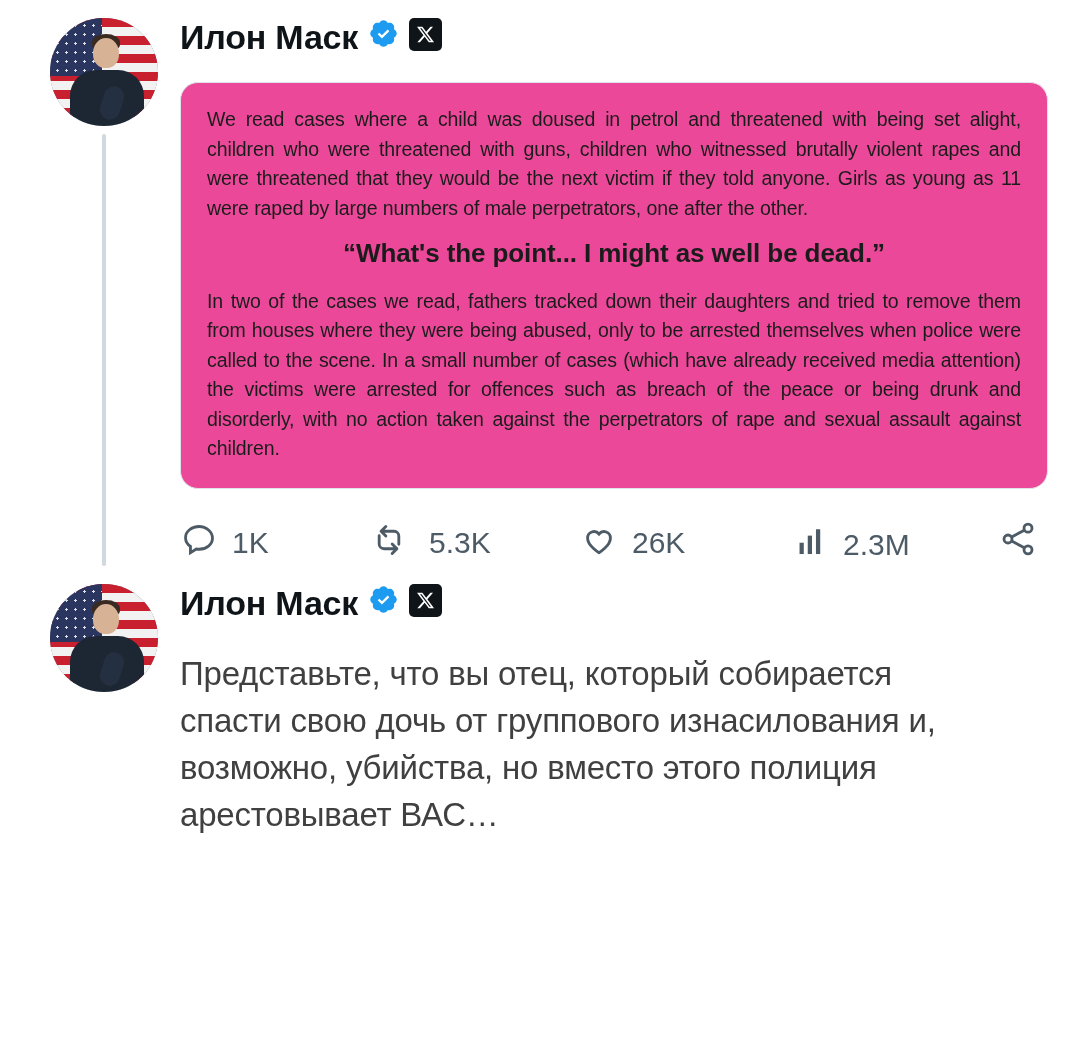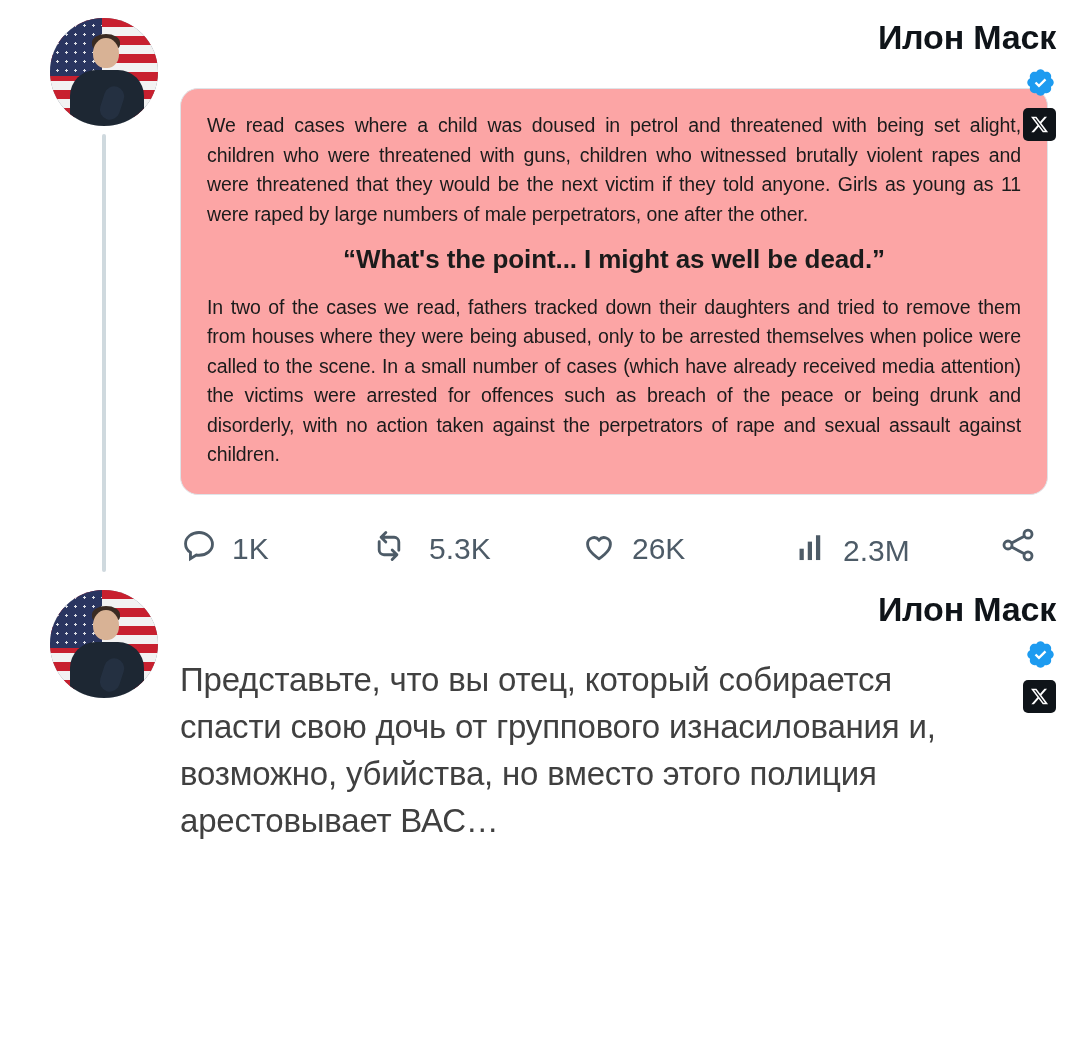--- a/index.html
+++ b/index.html
@@ -123,24 +123,23 @@
   }
 
   .content-col {
     flex: 1 1 auto;
     padding-left: 16px;
     min-width: 0;
   }
 
   .name-row {
     display: flex;
-    align-items: flex-end;
+    align-items: flex-start;
     gap: 10px;
     height: 56px;
-    flex-direction: column;
   }
   .display-name {
     font-size: 34px;
     font-weight: 700;
     letter-spacing: -0.2px;
     color: #0f1419;
     white-space: nowrap;
   }
   .verified {
     width: 31px;
@@ -154,25 +153,25 @@
     background: #0f1419;
     display: flex;
     align-items: center;
     justify-content: center;
     flex: 0 0 auto;
   }
   .x-badge svg { width: 19px; height: 19px; }
 
   
   .quote-card {
-    margin-top: 14px;
+    margin-top: 8px;
     margin-right: 8px;
     border: 1px solid #dfe4e8;
     border-radius: 18px;
-    background: #fca5a5;
+    background: #ec4899;
     padding: 22px 26px 24px 26px;
     box-sizing: border-box;
   }
   .quote-card p {
     margin: 0 0 13px 0;
     font-size: 19.5px;
     line-height: 29.5px;
     color: #1b1b1b;
     text-align: justify;
     font-family: "Liberation Sans", sans-serif;

